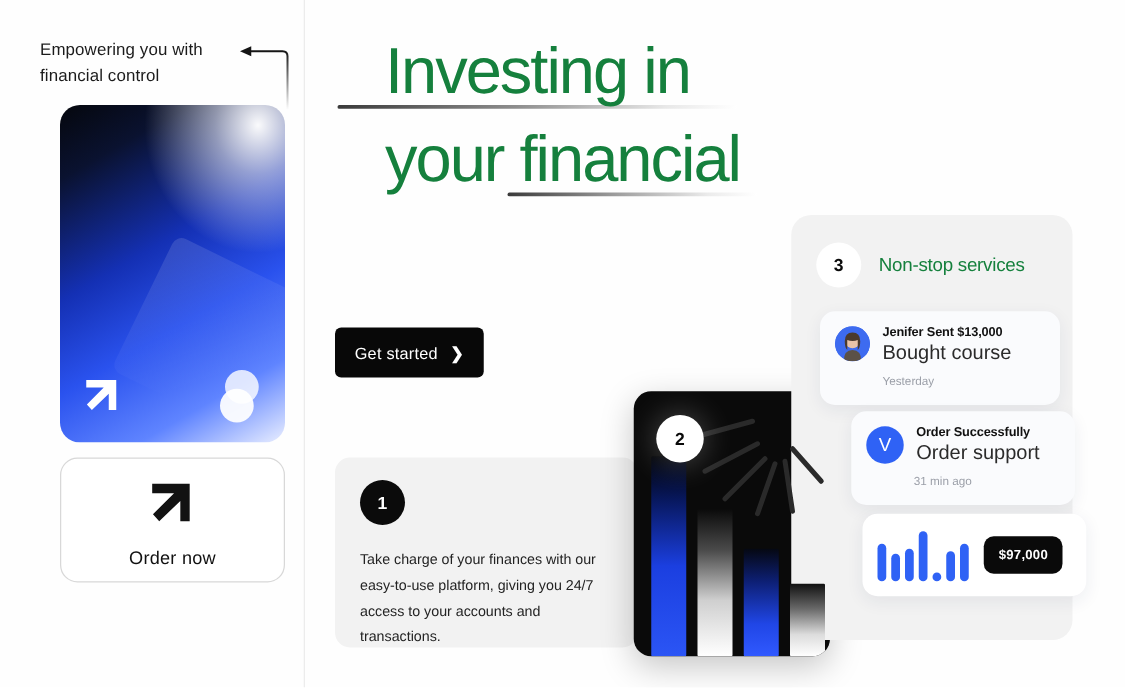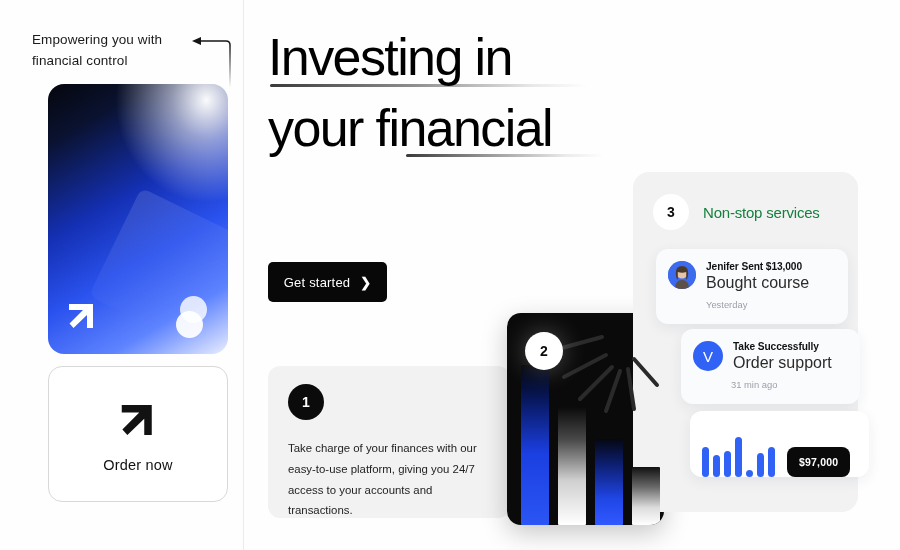--- a/index.html
+++ b/index.html
@@ -35,35 +35,35 @@
   .card-dots { position: absolute; right: 14px; bottom: 14px; width: 40px; height: 44px; }
   .card-dots i {
     position: absolute; display: block; width: 27px; height: 27px;
     border-radius: 50%; background: rgba(255,255,255,.93);
   }
   .card-dots i.top { left: 6px; top: 0; background: rgba(255,255,255,.8); }
   .card-dots i.bot { left: 2px; top: 15px; }
 
   
   .order-card {
-    position: absolute; left: 48px; top: 366px; width: 180px; height: 136px;
+    position: absolute; left: 48px; top: 366px; width: 180px; height: 100px;
     border: 1px solid #d8d8d8; border-radius: 14px; background: #fff;
     display: flex; flex-direction: column; align-items: center; justify-content: center; gap: 12px;
   }
   .order-logo { width: 50px; height: 50px; }
   .order-label { font-size: 14.5px; color: #111; letter-spacing: .2px; }
 
   
   .v-divider { position: absolute; left: 243px; top: 0; width: 1px; height: 550px; background: #ececec; }
 
   
   .headline { position: absolute; left: 268px; top: 22px; width: 360px; }
   .h-line {
     position: relative; font-size: 52px; line-height: 1.36; font-weight: 400;
-    color: #000000; letter-spacing: -1.6px; white-space: nowrap;
+    color: #15803d; letter-spacing: -1.6px; white-space: nowrap; margin-left: 40px;
   }
   .h-rule { height: 3px; border-radius: 2px; margin-top: -9px; margin-bottom: 6px; }
   .h-rule.r1 { width: 320px; margin-left: 2px;
     background: linear-gradient(90deg, #3a3a3a 0%, #8e8e8e 45%, #e8e8e8 82%, #ffffff 100%); }
   .h-rule.r2 { width: 200px; margin-left: 138px;
     background: linear-gradient(90deg, #3a3a3a 0%, #9a9a9a 42%, #ebebeb 80%, #ffffff 100%); }
 
   
   .cta {
     position: absolute; left: 268px; top: 262px; width: 119px; height: 40px;
@@ -133,21 +133,21 @@
     width: 30px; height: 30px; border-radius: 50%; flex: 0 0 30px; background: #2f62f5;
     color: #fff; font-size: 15px; display: flex; align-items: center; justify-content: center;
   }
   .notif-title { font-size: 10.2px; font-weight: 700; color: #111; letter-spacing: -.1px; }
   .notif-sub { font-size: 16px; color: #2b2b2b; margin-top: 2px; }
   .notif-time { font-size: 9.4px; color: #9b9fa8; padding: 7px 0 0 50px; }
 
   .chart-card {
     position: absolute; left: 690px; top: 411px; width: 179px; height: 66px;
     background: #fff; border-radius: 12px; box-shadow: 0 4px 14px rgba(25,40,90,.07);
-    display: flex; align-items: flex-end; gap: 12px; padding: 0 12px;
+    display: flex; align-items: center; gap: 12px; padding: 0 12px;
   }
   .bars { display: flex; align-items: flex-end; gap: 4px; height: 42px; }
   .bars span { width: 7px; background: #2f62f5; border-radius: 4px; }
   .amount-pill {
     background: #0a0a0a; color: #fff; font-size: 10.5px; font-weight: 600;
     padding: 9px 12px; border-radius: 8px; letter-spacing: .2px;
   }
 </style>
 </head>
 <body>
@@ -245,21 +245,21 @@
         <div class="notif-sub">Bought course</div>
       </div>
     </div>
     <div class="notif-time">Yesterday</div>
   </div>
 
   <div class="notif n2">
     <div class="notif-row">
       <div class="avatar-initial">V</div>
       <div>
-        <div class="notif-title">Take Successfully</div>
+        <div class="notif-title">Order Successfully</div>
         <div class="notif-sub">Order support</div>
       </div>
     </div>
     <div class="notif-time">31 min ago</div>
   </div>
 
   <div class="chart-card">
     <div class="bars" id="barchart">
         <span style="height: 30px; background: rgb(47, 98, 245);"></span>
         <span style="height: 22px; background: rgb(47, 98, 245);"></span>

